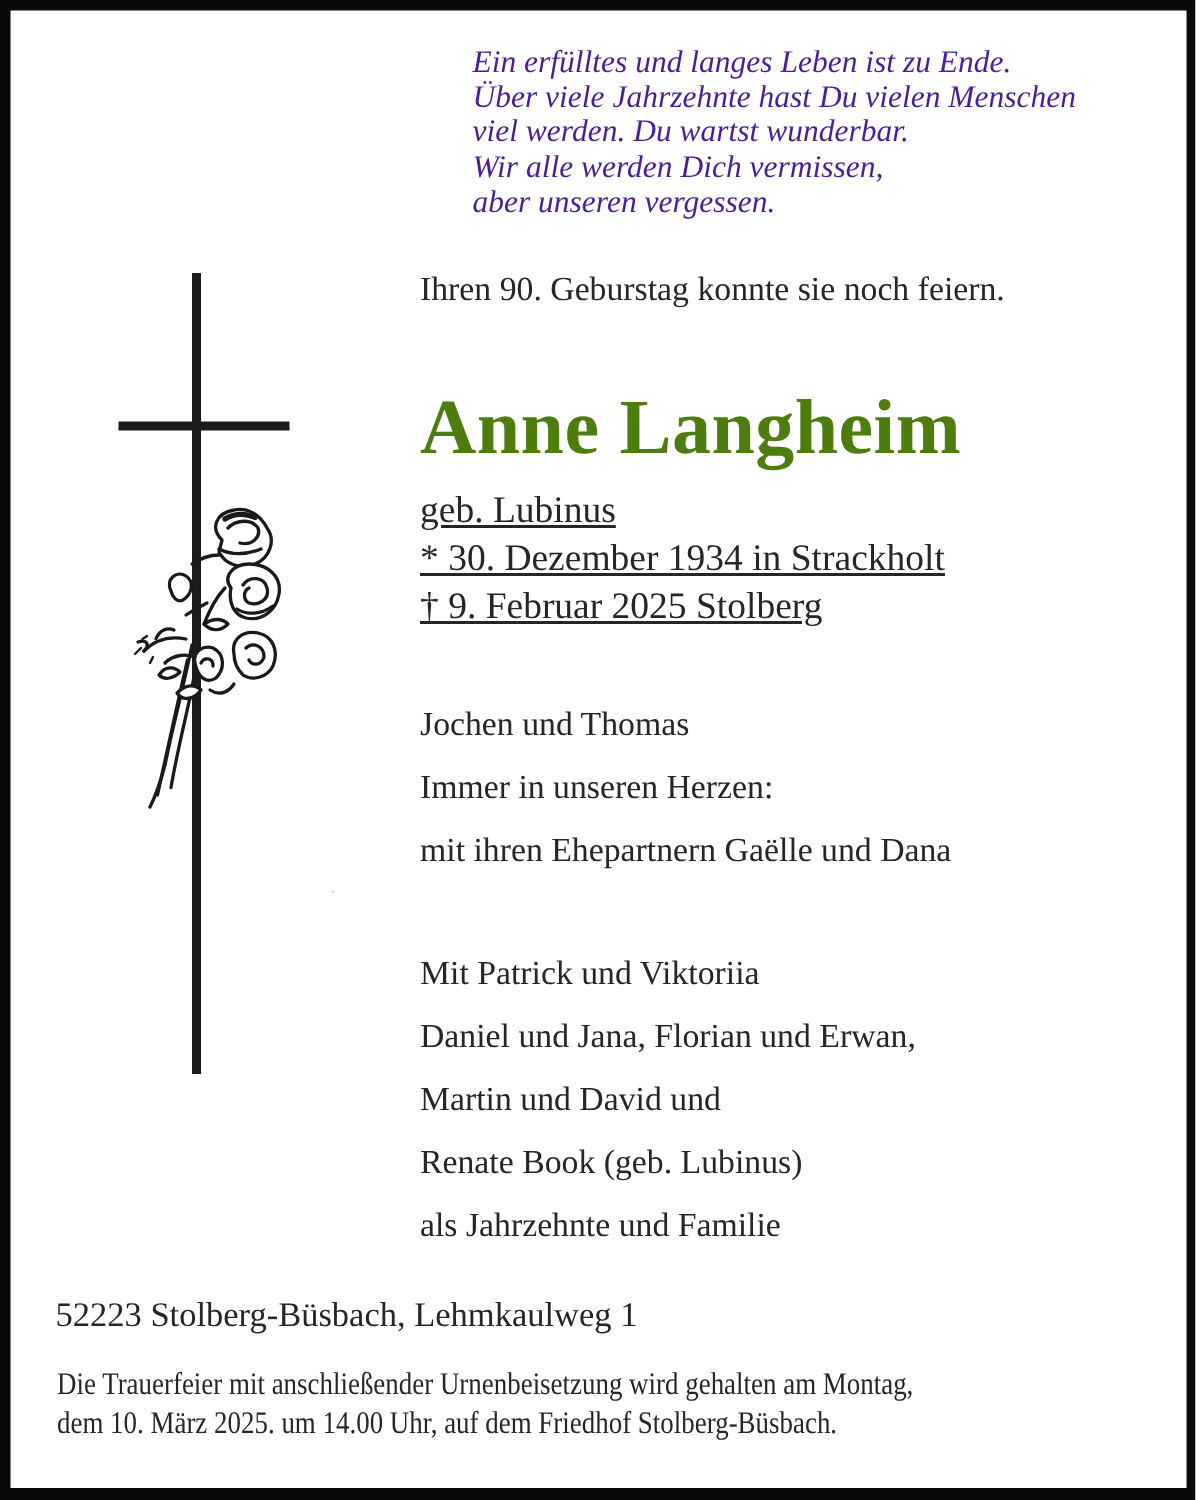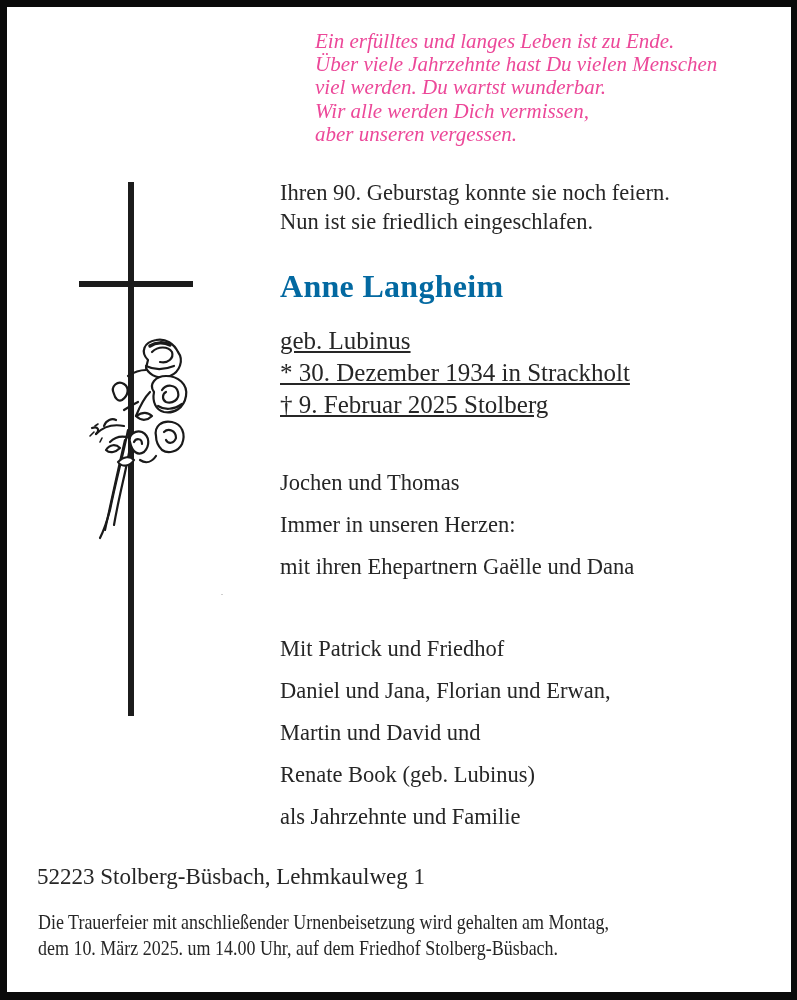--- a/index.html
+++ b/index.html
@@ -28,42 +28,42 @@
     }
 
     
     .poem {
       position: absolute;
       left: 315px;
       top: 30px;
       font-style: italic;
       font-size: 21px;
       line-height: 23.2px;
-      color: #ec4899;
+      color: #4c1d95;
     }
     .poem div { white-space: nowrap; }
 
     
     .center-col {
       position: absolute;
       left: 280px;
       width: 480px;
       text-align: left;
     }
     .intro {
       top: 178px;
       font-size: 22.5px;
       line-height: 29px;
     }
     .name {
       top: 255px;
-      font-size: 32px;
+      font-size: 52px;
       font-weight: bold;
       line-height: 62px;
-      color: #0369a1;
+      color: #4d7c0f;
       letter-spacing: 0.3px;
     }
     .vitals {
       top: 325px;
       font-size: 25px;
       line-height: 32px;
       text-decoration: underline;
     }
     .mourners {
       top: 462px;
@@ -168,39 +168,38 @@
 <div class="poem">
   <div>Ein erfülltes und langes Leben ist zu Ende.</div>
   <div>Über viele Jahrzehnte hast Du vielen Menschen</div>
   <div>viel werden. Du wartst wunderbar.</div>
   <div>Wir alle werden Dich vermissen,</div>
   <div>aber unseren vergessen.</div>
 </div>
 
 <div class="center-col intro">
   <div>Ihren 90. Geburstag konnte sie noch feiern.</div>
-  <div>Nun ist sie friedlich eingeschlafen.</div>
 </div>
 
 <div class="center-col name">Anne Langheim</div>
 
 <div class="center-col vitals">
   <div>geb. Lubinus</div>
   <div>* 30. Dezember 1934 in Strackholt</div>
   <div>† 9. Februar 2025 Stolberg</div>
 </div>
 
 <div class="center-col mourners">
   <div>Jochen und Thomas</div>
   <div>Immer in unseren Herzen:</div>
   <div>mit ihren Ehepartnern Gaëlle und Dana</div>
 </div>
 
 <div class="center-col family">
-  <div>Mit Patrick und Friedhof</div>
+  <div>Mit Patrick und Viktoriia</div>
   <div>Daniel und Jana, Florian und Erwan,</div>
   <div>Martin und David und</div>
   <div>Renate Book (geb. Lubinus)</div>
   <div>als Jahrzehnte und Familie</div>
 </div>
 
 <div class="address">52223 Stolberg-Büsbach, Lehmkaulweg 1</div>
 
 <div class="ceremony">
   <div>Die Trauerfeier mit anschließender Urnenbeisetzung wird gehalten am Montag,</div>

